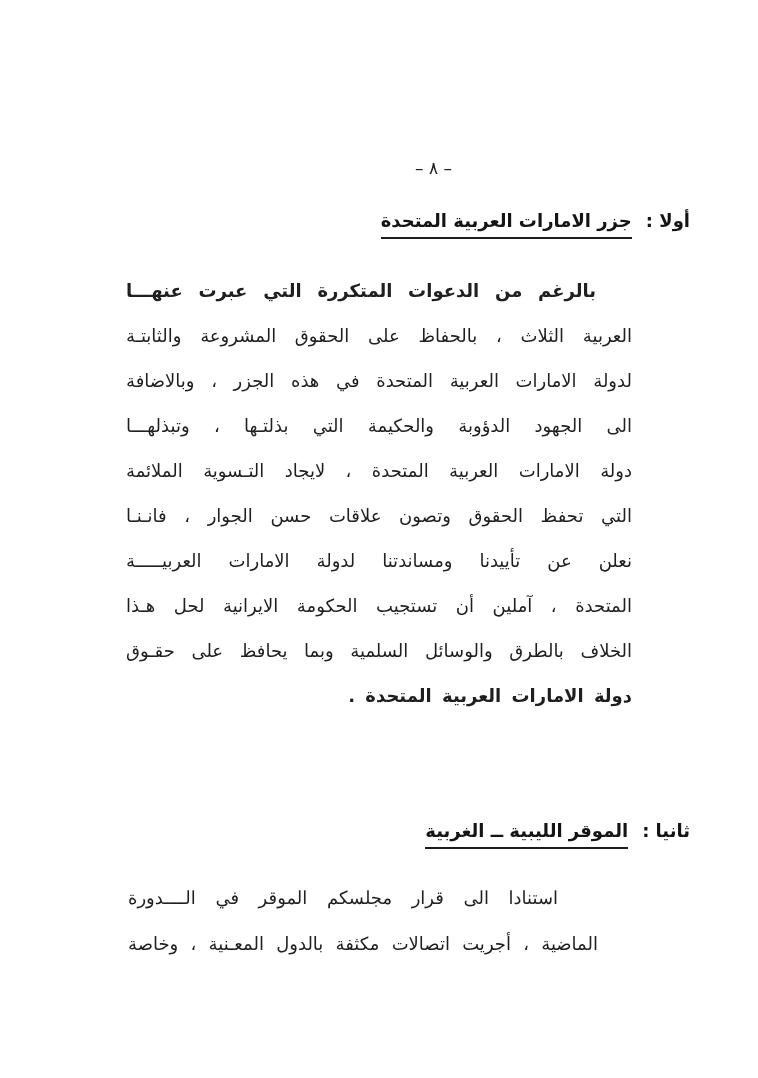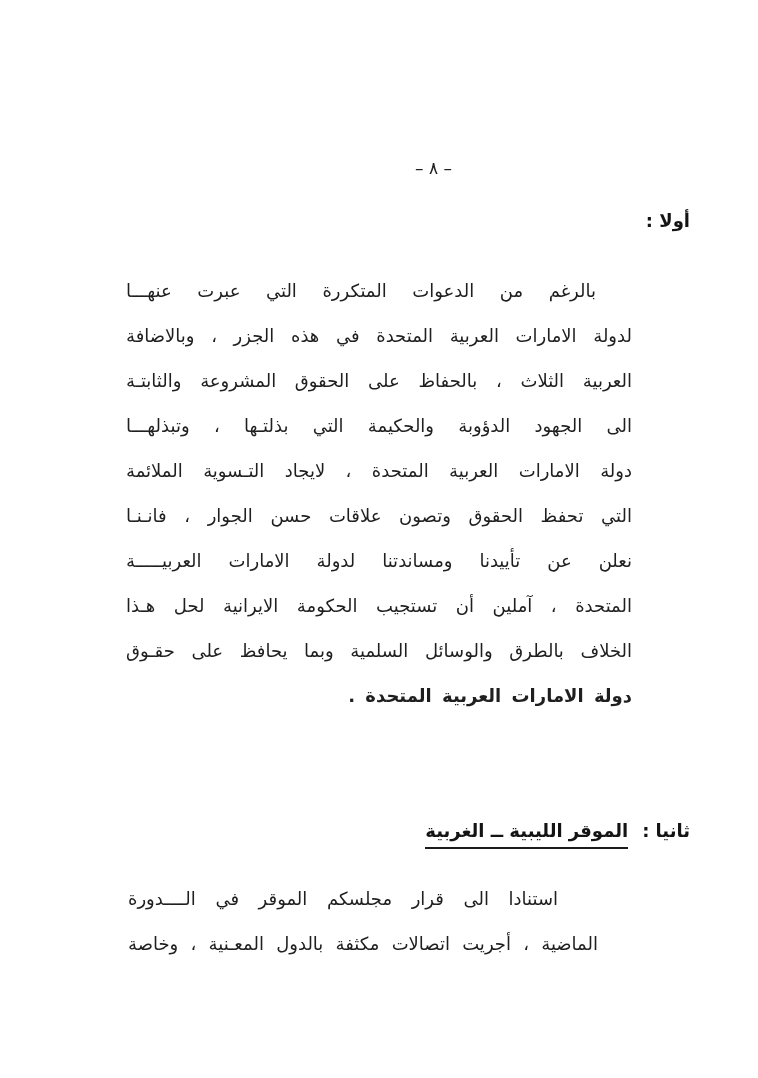--- a/index.html
+++ b/index.html
@@ -49,39 +49,40 @@
   .para-1 { top: 268px; right: 126px; width: 506px; }
   .para-2 { top: 876px; right: 160px; width: 470px; }
   .line {
     font-size: 18px;
     line-height: 45px;
     word-spacing: 4px;
     text-align: justify;
     text-align-last: justify;
     white-space: nowrap;
   }
-  .line.indent { padding-right: 36px; }
-  .line.indent-sm { padding-right: 40px; }
+  .line.indent { padding-right: 36px; font-weight: bold; }
+  .line.indent-sm { padding-right: 40px; font-family: Liberation Serif, serif; }
   .line.para-end { text-align-last: right; font-weight: bold; }
 </style>
 </head>
 <body>
 
 <div class="page">
 
   <div class="page-number">– ٨ –</div>
 
   <div class="heading heading-1">
     <span class="label">أولا :</span>
+    <span class="title">جزر الامارات العربية المتحدة</span>
   </div>
 
   <div class="paragraph para-1">
     <div class="line indent">بالرغم من الدعوات المتكررة التي عبرت عنهـــا</div>
+    <div class="line">العربية الثلاث ، بالحفاظ على الحقوق المشروعة والثابتـة</div>
     <div class="line">لدولة الامارات العربية المتحدة في هذه الجزر ، وبالاضافة</div>
-    <div class="line">العربية الثلاث ، بالحفاظ على الحقوق المشروعة والثابتـة</div>
     <div class="line">الى الجهود الدؤوبة والحكيمة التي بذلتـها ، وتبذلهـــا</div>
     <div class="line">دولة الامارات العربية المتحدة ، لايجاد التـسوية الملائمة</div>
     <div class="line">التي تحفظ الحقوق وتصون علاقات حسن الجوار ، فانـنـا</div>
     <div class="line">نعلن عن تأييدنا ومساندتنا لدولة الامارات العربيـــــة</div>
     <div class="line">المتحدة ، آملين أن تستجيب الحكومة الايرانية لحل هـذا</div>
     <div class="line">الخلاف بالطرق والوسائل السلمية وبما يحافظ على حقـوق</div>
     <div class="line para-end">دولة الامارات العربية المتحدة .</div>
   </div>
 
   <div class="heading heading-2">

